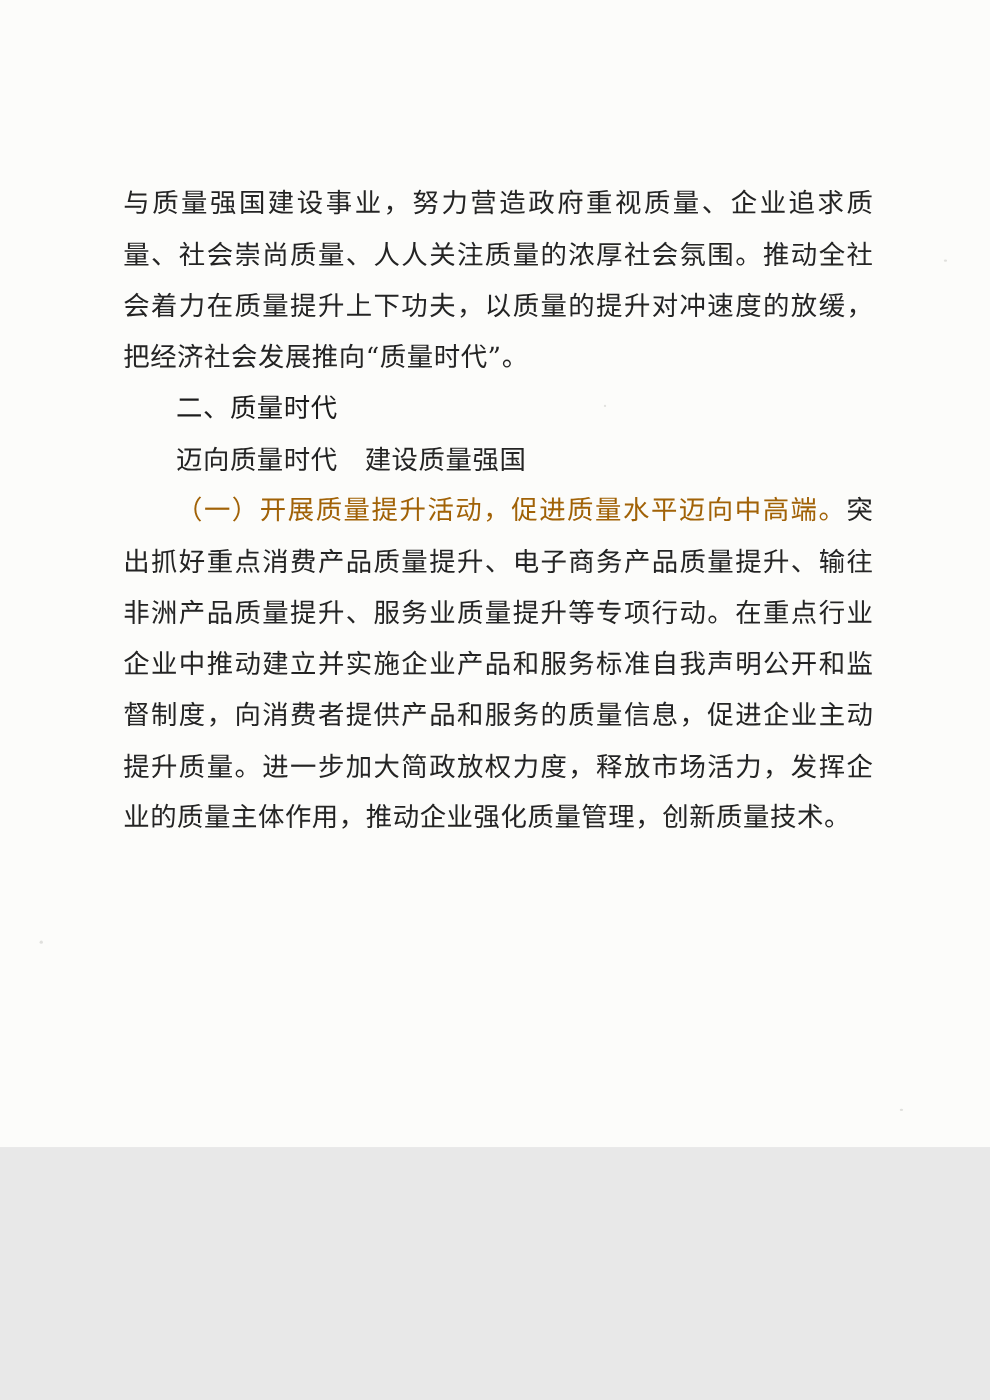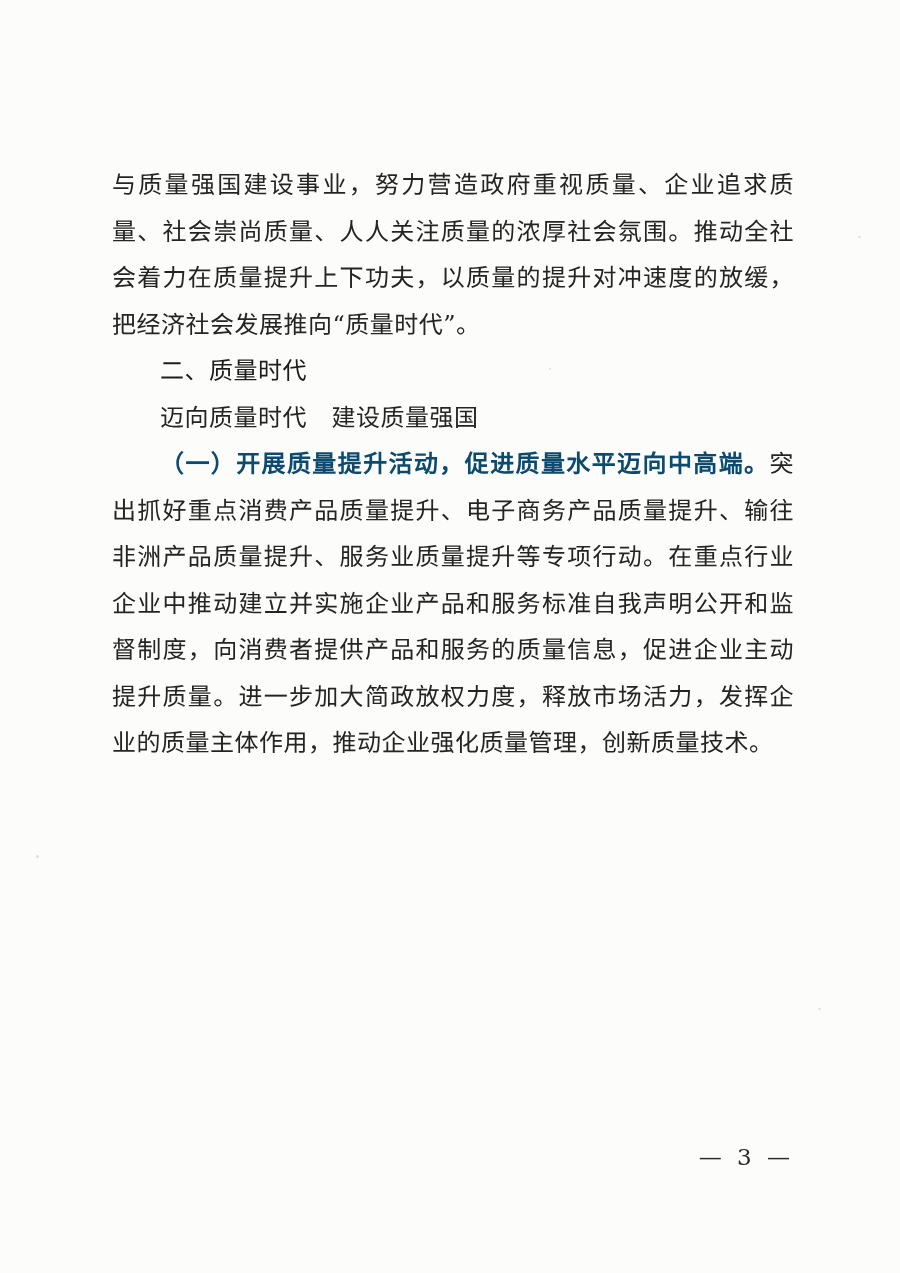--- a/index.html
+++ b/index.html
@@ -3,21 +3,21 @@
 <meta charset="utf-8">
 <style>
   html, body {
     margin: 0;
     padding: 0;
     background: #e8e8e8;
   }
   .page {
     position: relative;
     width: 900px;
-    height: 1273px;
+    height: 1043px;
     margin: 0 auto;
     background: #fcfcfa;
     overflow: hidden;
     color: #242424;
     font-family: "DejaVu Serif", "Liberation Serif", serif;
   }
   .content {
     position: absolute;
     left: 112px;
     top: 162px;
@@ -36,22 +36,22 @@
   .indent { text-indent: 2em; }
   .heading {
     font-family: "DejaVu Sans", "Liberation Sans", sans-serif;
     font-weight: 700;
     font-size: 25px;
     text-indent: 2em;
     text-align: left;
     color: #1c1c1c;
   }
   .lead-bold {
-    font-weight: 700;
-    color: #0c4a6e;
+    font-weight: 400;
+    color: #a16207;
   }
   .theme-line { text-indent: 2em; text-align: left; }
   .page-number {
     position: absolute;
     left: 112px;
     top: 1144px;
     width: 682px;
     text-align: right;
     font-size: 23px;
     letter-spacing: 4px;

